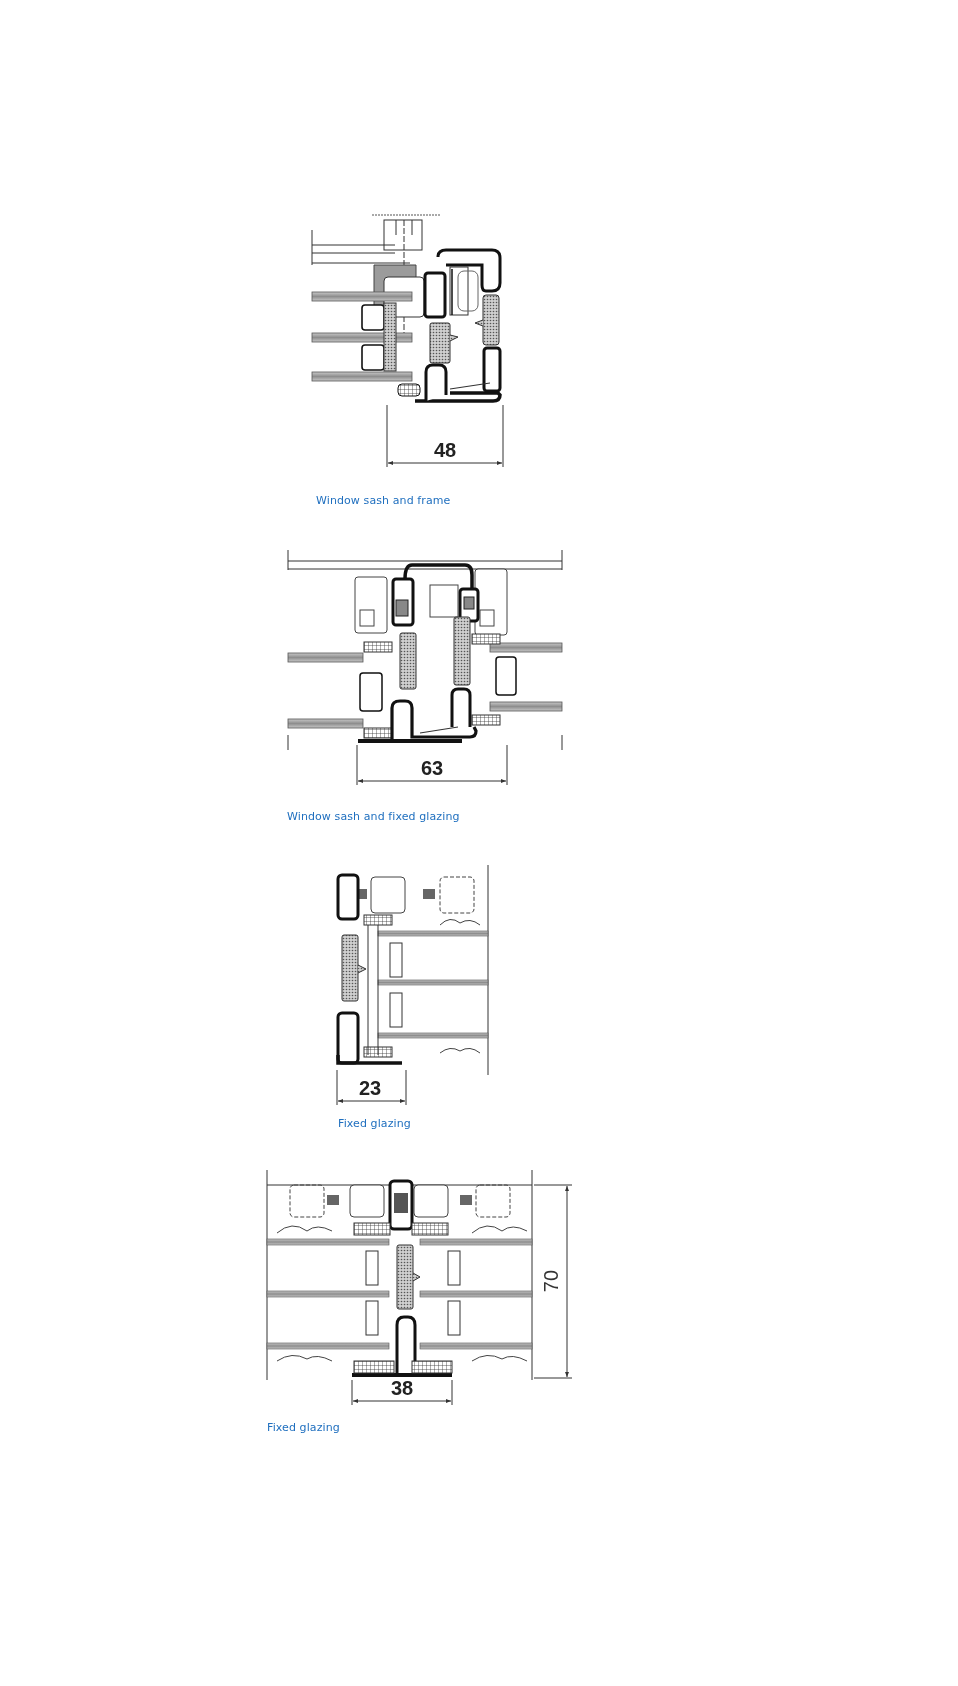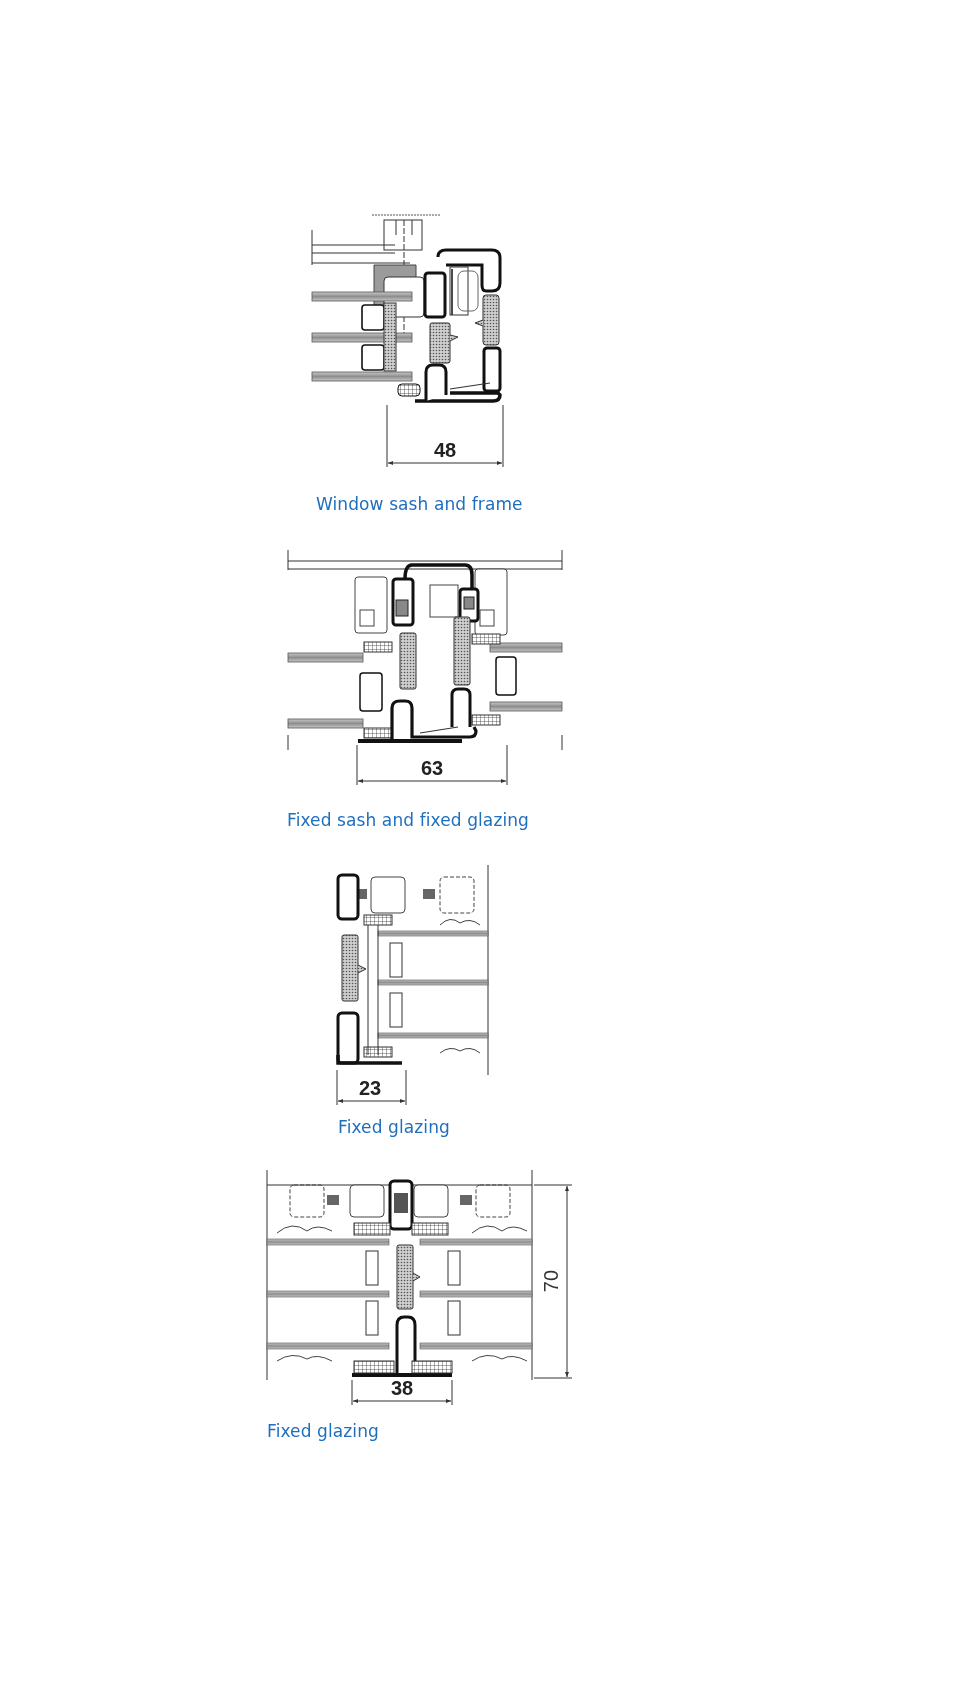--- a/index.html
+++ b/index.html
@@ -1,19 +1,19 @@
 <!DOCTYPE html>
 <html><head>
 <meta charset="utf-8">
 <style>
   html, body { margin: 0; padding: 0; background: #ffffff; }
   body { width: 958px; height: 1686px; position: relative; overflow: hidden; font-family: "Liberation Sans", sans-serif; }
   .section { position: absolute; }
   .drawing { position: absolute; }
-  .caption { position: absolute; color: #1f6fbf; font-family: "DejaVu Sans", sans-serif; font-size: 17px; white-space: nowrap; letter-spacing: 0.1px; }
+  .caption { position: absolute; color: #1f6fbf; font-family: "DejaVu Sans", sans-serif; font-size: 11px; white-space: nowrap; letter-spacing: 0.1px; }
   .dim { font-family: "Liberation Sans", sans-serif; font-weight: bold; font-size: 20px; fill: #222; }
   .dimv { font-family: "Liberation Sans", sans-serif; font-size: 20px; fill: #333; }
 </style>
 </head>
 <body>
 
 <svg width="0" height="0" style="position:absolute">
   <defs>
     <pattern id="dots" width="3" height="3" patternUnits="userSpaceOnUse">
       <rect width="3" height="3" fill="#cfcfcf"></rect>
@@ -125,21 +125,21 @@
     <path d="M140 188 L178 182" stroke="#333" stroke-width="1.2"></path>
 
     <line x1="8" y1="190" x2="8" y2="205" stroke="#333"></line>
     <line x1="282" y1="190" x2="282" y2="205" stroke="#333"></line>
     <line x1="77" y1="200" x2="77" y2="240" stroke="#333"></line>
     <line x1="227" y1="200" x2="227" y2="240" stroke="#333"></line>
     <line x1="78" y1="236" x2="226" y2="236" stroke="#333"></line>
     <path d="M78 236 l5 -2 v4 z M226 236 l-5 -2 v4 z" fill="#333"></path>
     <text class="dim" x="152" y="230" text-anchor="middle">63</text>
   </svg>
-  <div class="caption" style="left:287px; top:810px;">Fixed sash and fixed glazing</div>
+  <div class="caption" style="left:287px; top:810px;">Window sash and fixed glazing</div>
 </div>
 
 <div class="section">
   <svg class="drawing" style="left:330px; top:865px;" width="170" height="250" viewBox="0 0 170 250">
     <line x1="158" y1="0" x2="158" y2="210" stroke="#333"></line>
 
     <rect x="41" y="12" width="34" height="36" rx="4" fill="#fff" stroke="#444"></rect>
     <rect x="110" y="12" width="34" height="36" rx="4" fill="none" stroke="#444" stroke-dasharray="4 2"></rect>
     <rect x="25" y="24" width="12" height="10" fill="#666"></rect>
     <rect x="93" y="24" width="12" height="10" fill="#666"></rect>

